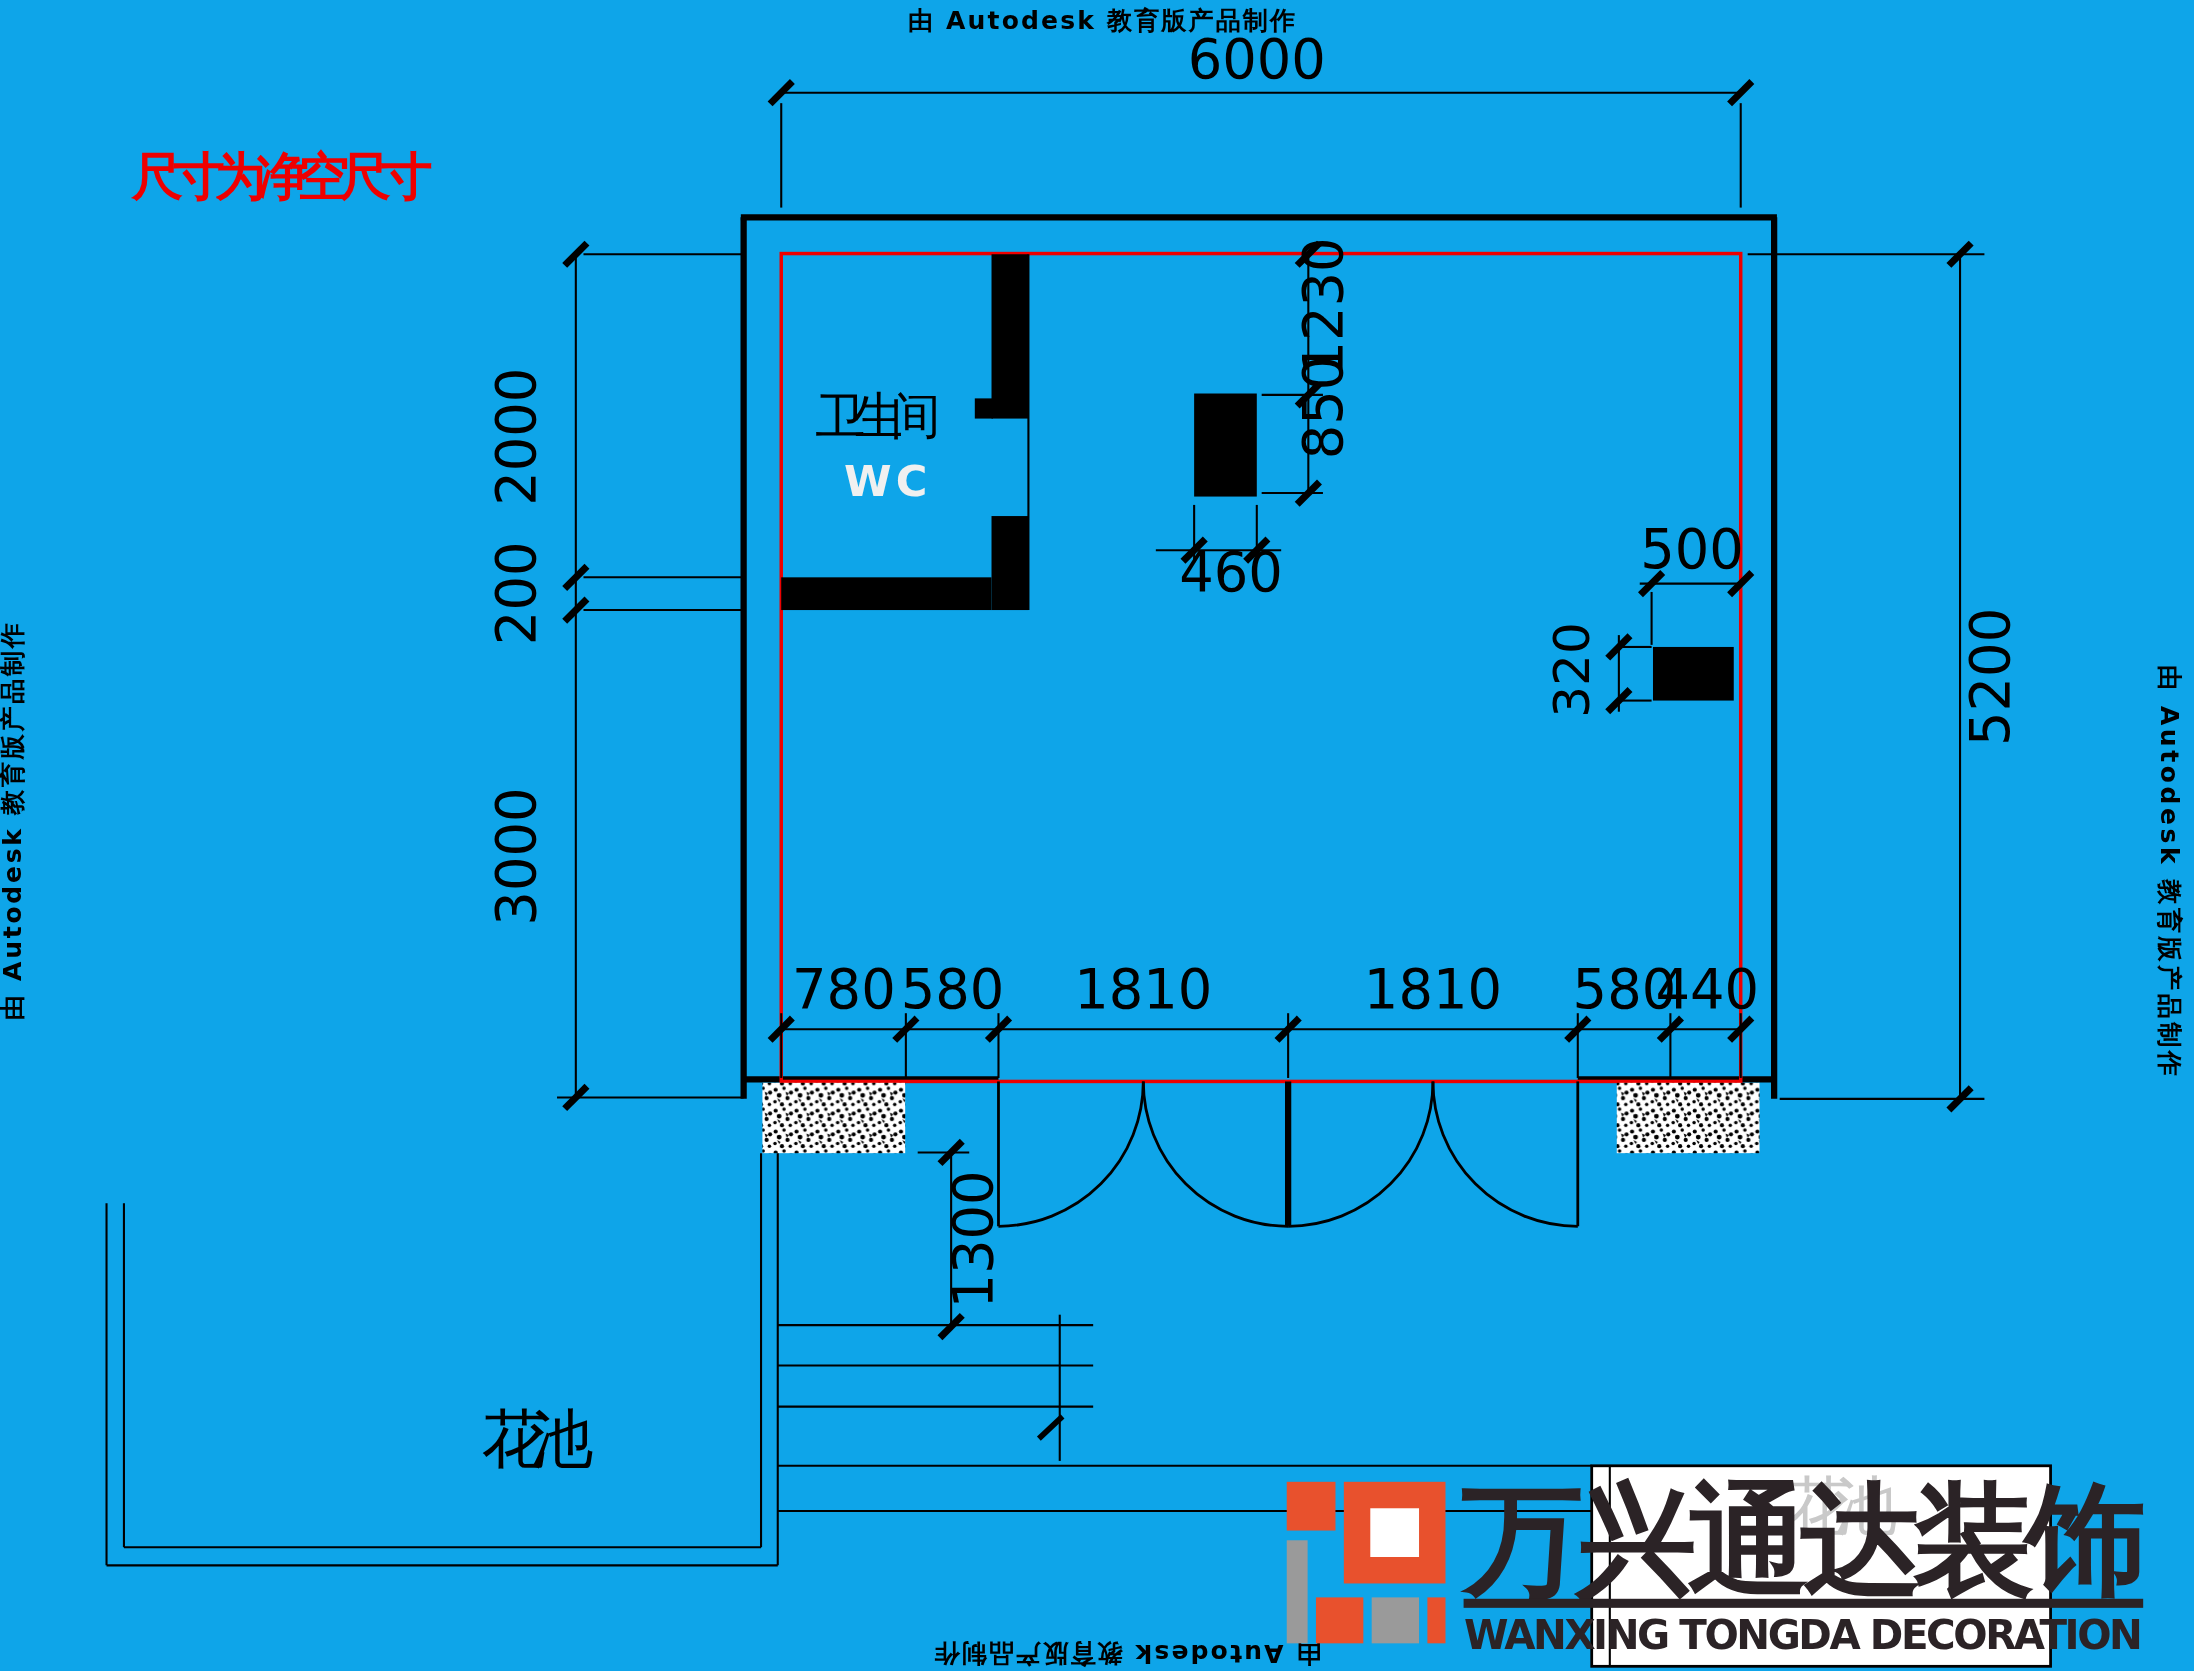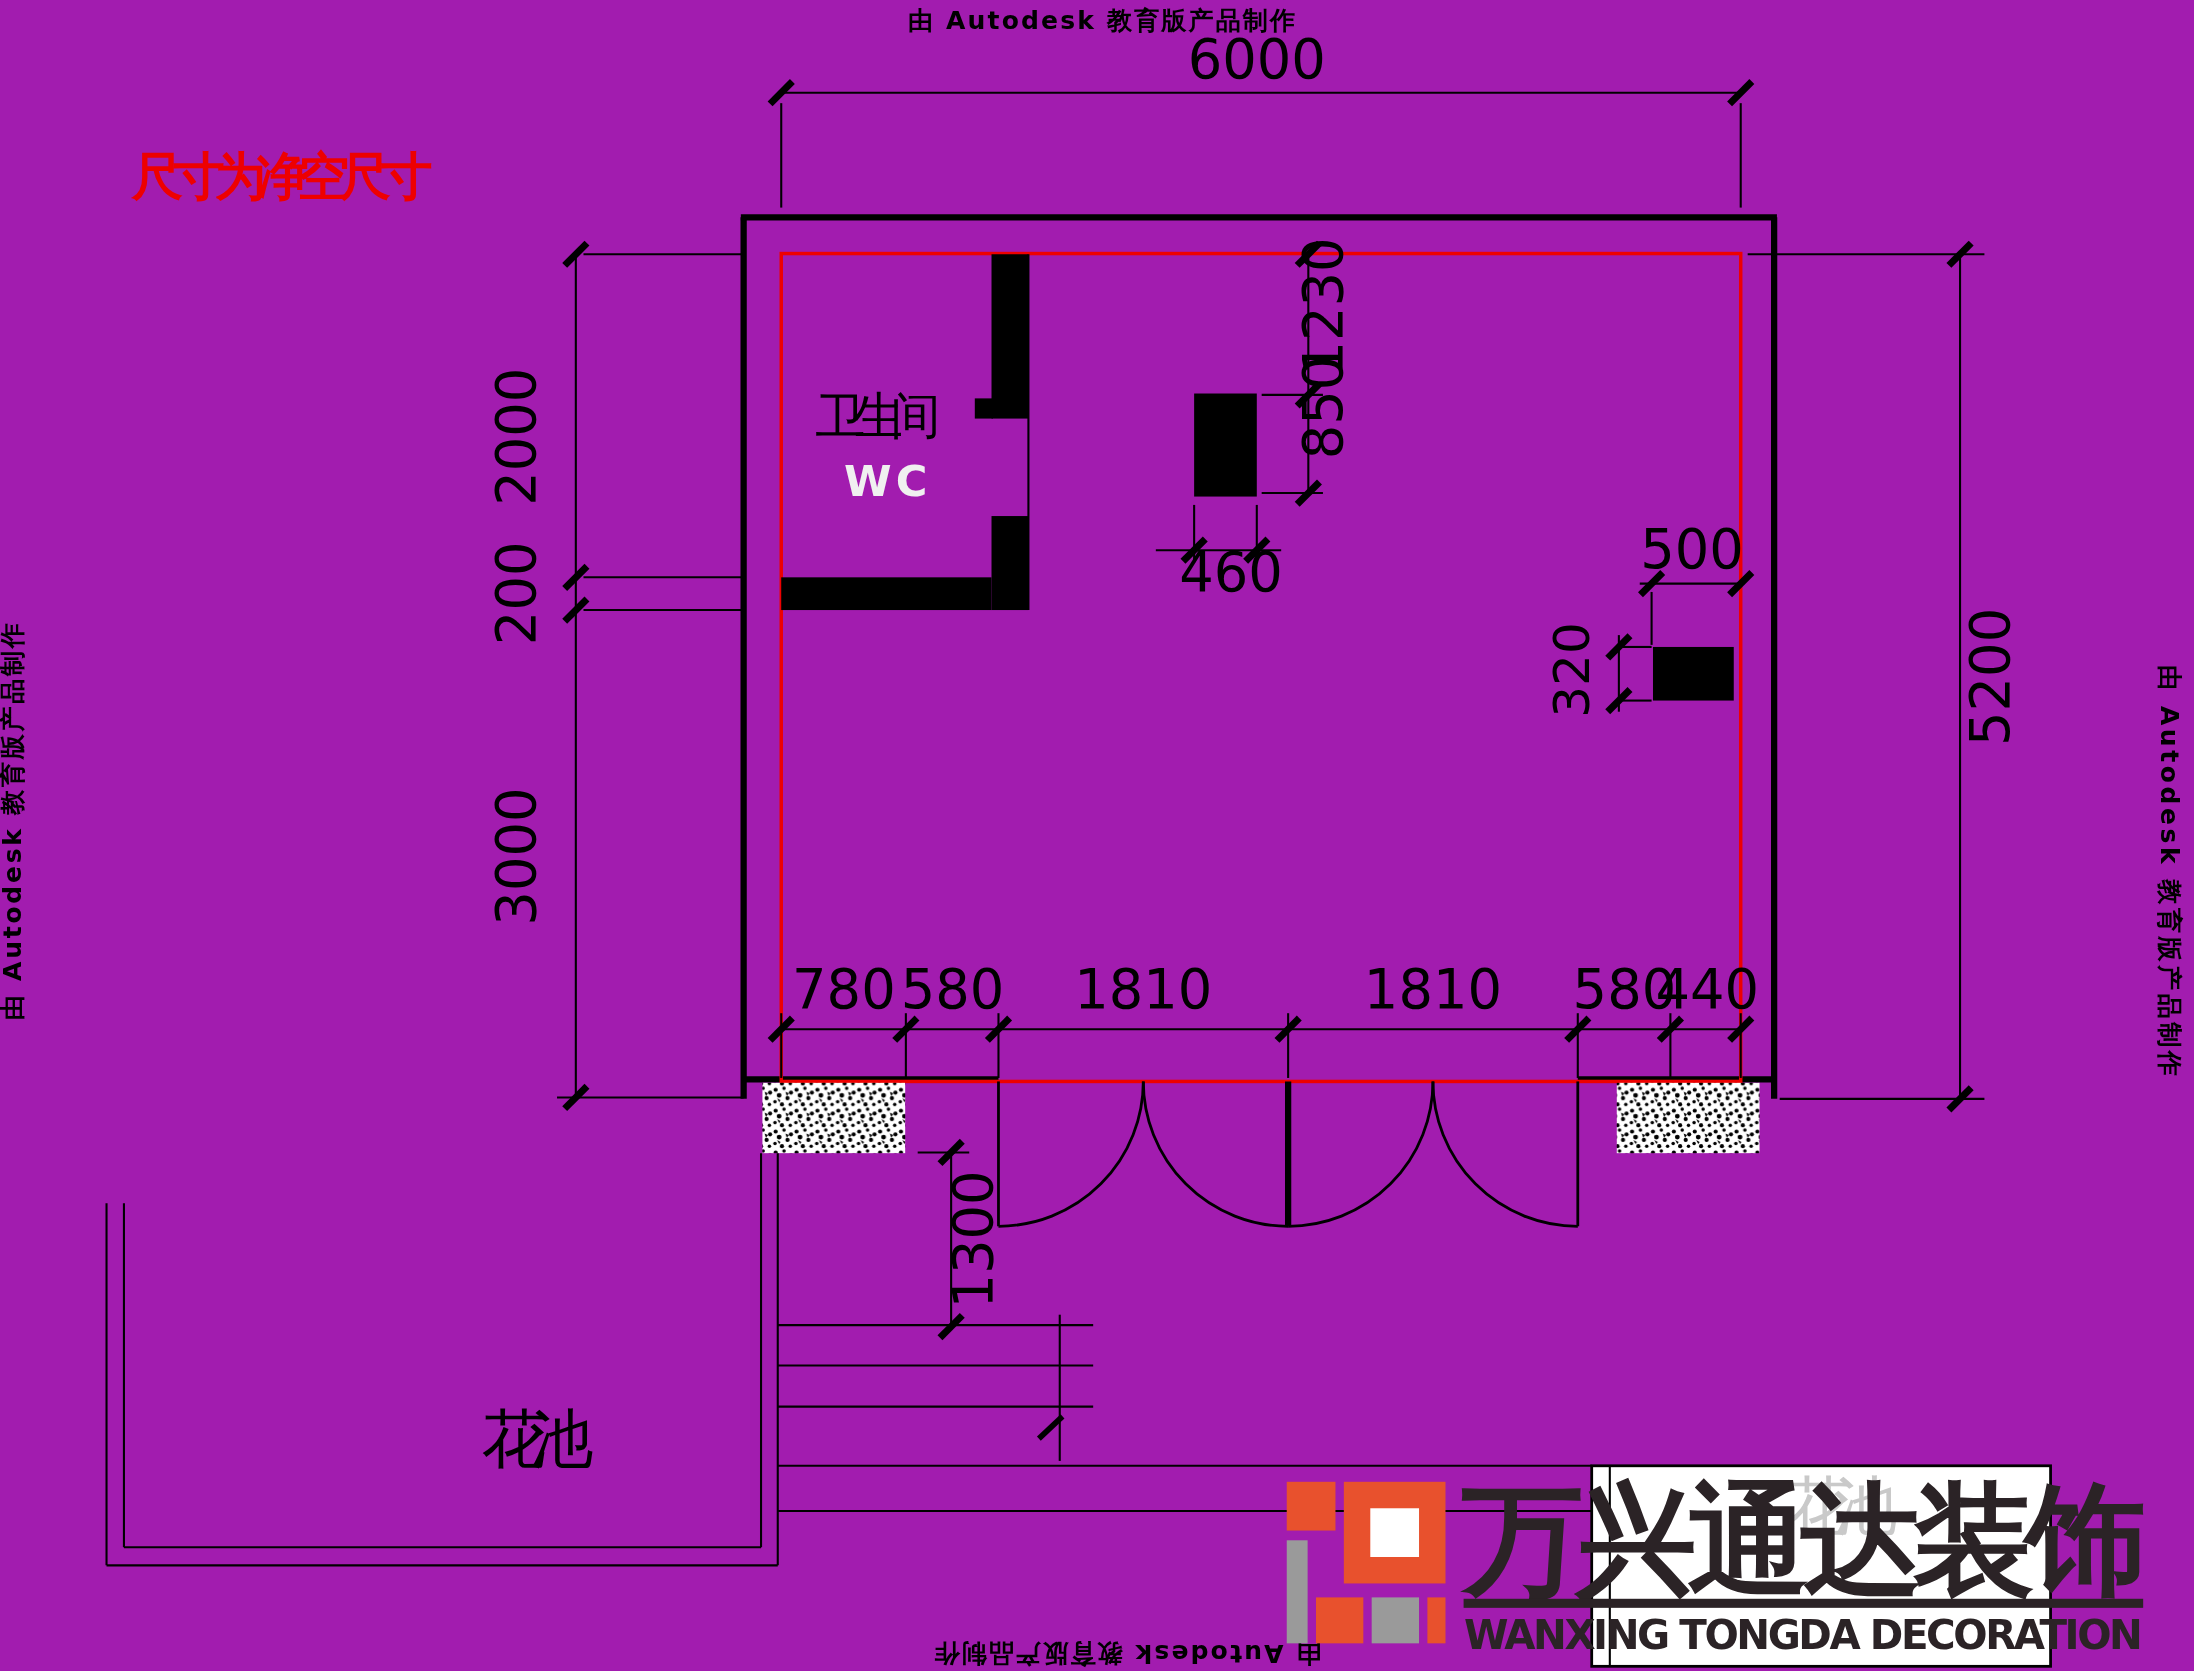--- a/index.html
+++ b/index.html
@@ -1,16 +1,16 @@
 <!DOCTYPE html>
 <html style="font-size:11px"><head>
 <meta charset="utf-8">
 <style>
   html,body{margin:0;padding:0;background:#fff;}
-  .stage{position:relative;width:2194px;height:1672px;background:#a21caf;overflow:hidden;}
+  .stage{position:relative;width:2194px;height:1672px;background:#0ea5e9;overflow:hidden;}
   svg{position:absolute;left:0;top:0;}
   .ln{stroke:#000;stroke-width:3;fill:none;}
   .wall{stroke:#000;stroke-width:9;fill:none;}
   .dimln{stroke:#000;stroke-width:3;fill:none;}
   .tick{stroke:#000;stroke-width:10;fill:none;}
   .arc{stroke:#000;stroke-width:4;fill:none;}
   .dim{font-family:"DejaVu Sans",sans-serif;font-size:78px;fill:#000;text-anchor:middle;}
   .dim-sm{font-family:"DejaVu Sans",sans-serif;font-size:72px;fill:#000;text-anchor:middle;}
   .cn{font-family:"DejaVu Sans",sans-serif;text-anchor:middle;}
   .wm{font-family:"DejaVu Sans",sans-serif;font-size:36px;font-weight:bold;fill:#000;text-anchor:middle;}

